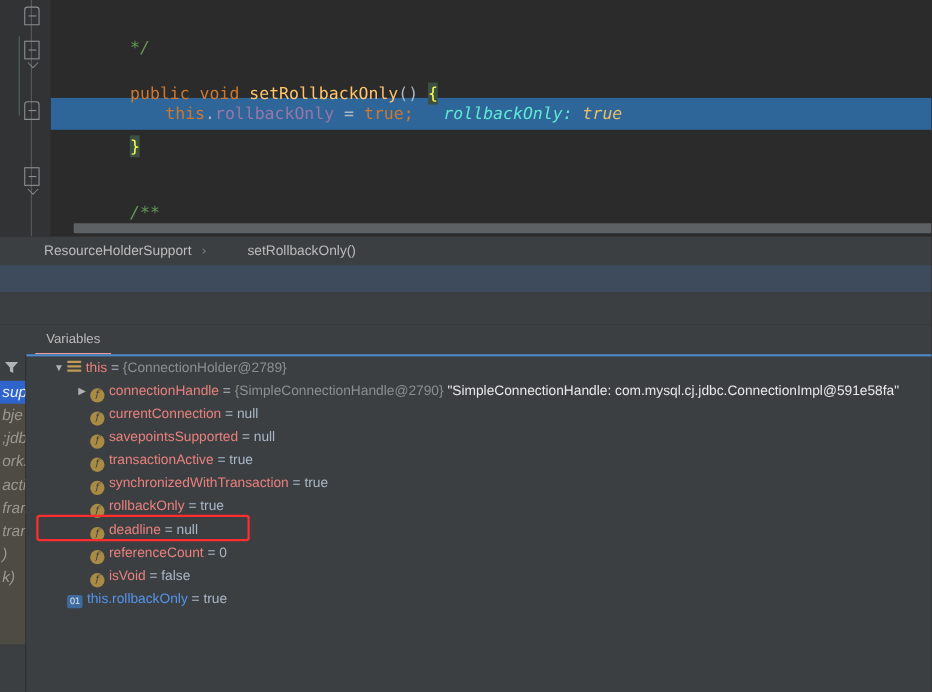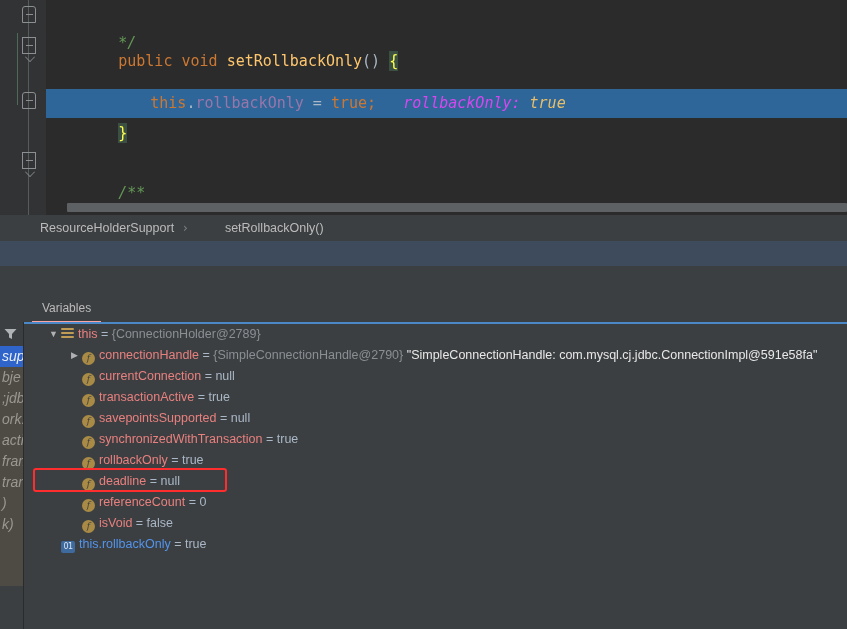--- a/index.html
+++ b/index.html
@@ -65,21 +65,21 @@
     background: #3c4f43;
     padding: 1px 0;
   }
   .kw { color: #cc7832; }
   .meth { color: #ffc66d; }
   .fld { color: #9876aa; }
   .punct { color: #a9b7c6; }
   .paren { color: #a9b7c6; }
   .yellowbrace { color: #ffff4d; }
   .cmt { color: #629755; font-style: italic; }
-  .hint-key { color: #d946ef; font-style: italic; }
+  .hint-key { color: #5eead4; font-style: italic; }
   .hint-val { color: #e8bf6a; font-style: italic; }
 
   .hscroll {
     position: absolute; left: 67px; top: 203px; width: 780px; height: 9px;
     background: #5e6163; border-radius: 1px;
   }
 
   
   .breadcrumb-bar {
     position: absolute; left: 0; top: 215px; width: 847px; height: 26px;
@@ -236,21 +236,21 @@
       <div class="fold collapse-bot" style="top:92px;"></div>
       <div class="fold arrow" style="top:152px;"></div>
     </div>
 
     <div class="code-layer">
 
       <div class="cline" style="top:-2px;">
         <span class="cmt">*/</span>
       </div>
 
-      <div class="cline" style="top:16px;">
+      <div class="cline" style="top:40px;">
         <span class="kw">public</span><span class="punct"> </span><span class="kw">void</span><span class="punct"> </span><span class="meth">setRollbackOnly</span><span class="paren">()</span><span class="punct"> </span><span class="yellowbrace brace-box">{</span>
       </div>
 
       <div class="cline" style="top:58px; padding-left:32px;">
         <span class="kw">this</span><span class="punct">.</span><span class="fld">rollbackOnly</span><span class="punct"> = </span><span class="kw">true;</span><span class="punct">   </span><span class="hint-key">rollbackOnly:</span><span class="punct"> </span><span class="hint-val">true</span>
       </div>
 
       <div class="cline" style="top:88px;">
         <span class="yellowbrace brace-box">}</span>
       </div>
@@ -301,22 +301,22 @@
           <div class="frame-row">k)</div>
         </div>
       <div class="frames-bottom"></div>
     </div>
     <div class="rail-divider"></div>
 
     <div class="vars" id="vars-tree">
         <div class="vrow indent1"><span class="tw">▼</span><span class="ico-obj"><span></span><span></span><span></span></span><span class="vname">this</span><span class="veq"> = </span><span class="vref">{ConnectionHolder@2789}</span></div>
         <div class="vrow indent2"><span class="tw">▶</span><span class="ico-field">f</span><span class="vname">connectionHandle</span><span class="veq"> = </span><span class="vref">{SimpleConnectionHandle@2790}</span><span class="vstr"> "SimpleConnectionHandle: com.mysql.cj.jdbc.ConnectionImpl@591e58fa"</span></div>
         <div class="vrow indent2"><span class="tw empty">&nbsp;</span><span class="ico-field">f</span><span class="vname">currentConnection</span><span class="veq"> = </span><span class="vval">null</span></div>
+        <div class="vrow indent2"><span class="tw empty">&nbsp;</span><span class="ico-field">f</span><span class="vname">savepointsSupported</span><span class="veq"> = </span><span class="vval">null</span></div>
         <div class="vrow indent2"><span class="tw empty">&nbsp;</span><span class="ico-field">f</span><span class="vname">transactionActive</span><span class="veq"> = </span><span class="vval">true</span></div>
-        <div class="vrow indent2"><span class="tw empty">&nbsp;</span><span class="ico-field">f</span><span class="vname">savepointsSupported</span><span class="veq"> = </span><span class="vval">null</span></div>
         <div class="vrow indent2"><span class="tw empty">&nbsp;</span><span class="ico-field">f</span><span class="vname">synchronizedWithTransaction</span><span class="veq"> = </span><span class="vval">true</span></div>
         <div class="vrow indent2"><span class="tw empty">&nbsp;</span><span class="ico-field">f</span><span class="vname">rollbackOnly</span><span class="veq"> = </span><span class="vval">true</span></div>
         <div class="vrow indent2"><span class="tw empty">&nbsp;</span><span class="ico-field">f</span><span class="vname">deadline</span><span class="veq"> = </span><span class="vval">null</span></div>
         <div class="vrow indent2"><span class="tw empty">&nbsp;</span><span class="ico-field">f</span><span class="vname">referenceCount</span><span class="veq"> = </span><span class="vval">0</span></div>
         <div class="vrow indent2"><span class="tw empty">&nbsp;</span><span class="ico-field">f</span><span class="vname">isVoid</span><span class="veq"> = </span><span class="vval">false</span></div>
         <div class="vrow indent1"><span class="tw empty">&nbsp;</span><span class="ico-watch">01</span><span class="vname-watch">this.rollbackOnly</span><span class="veq"> = </span><span class="vval">true</span></div>
       </div>
   </div>
 
   <div class="redbox"></div>

